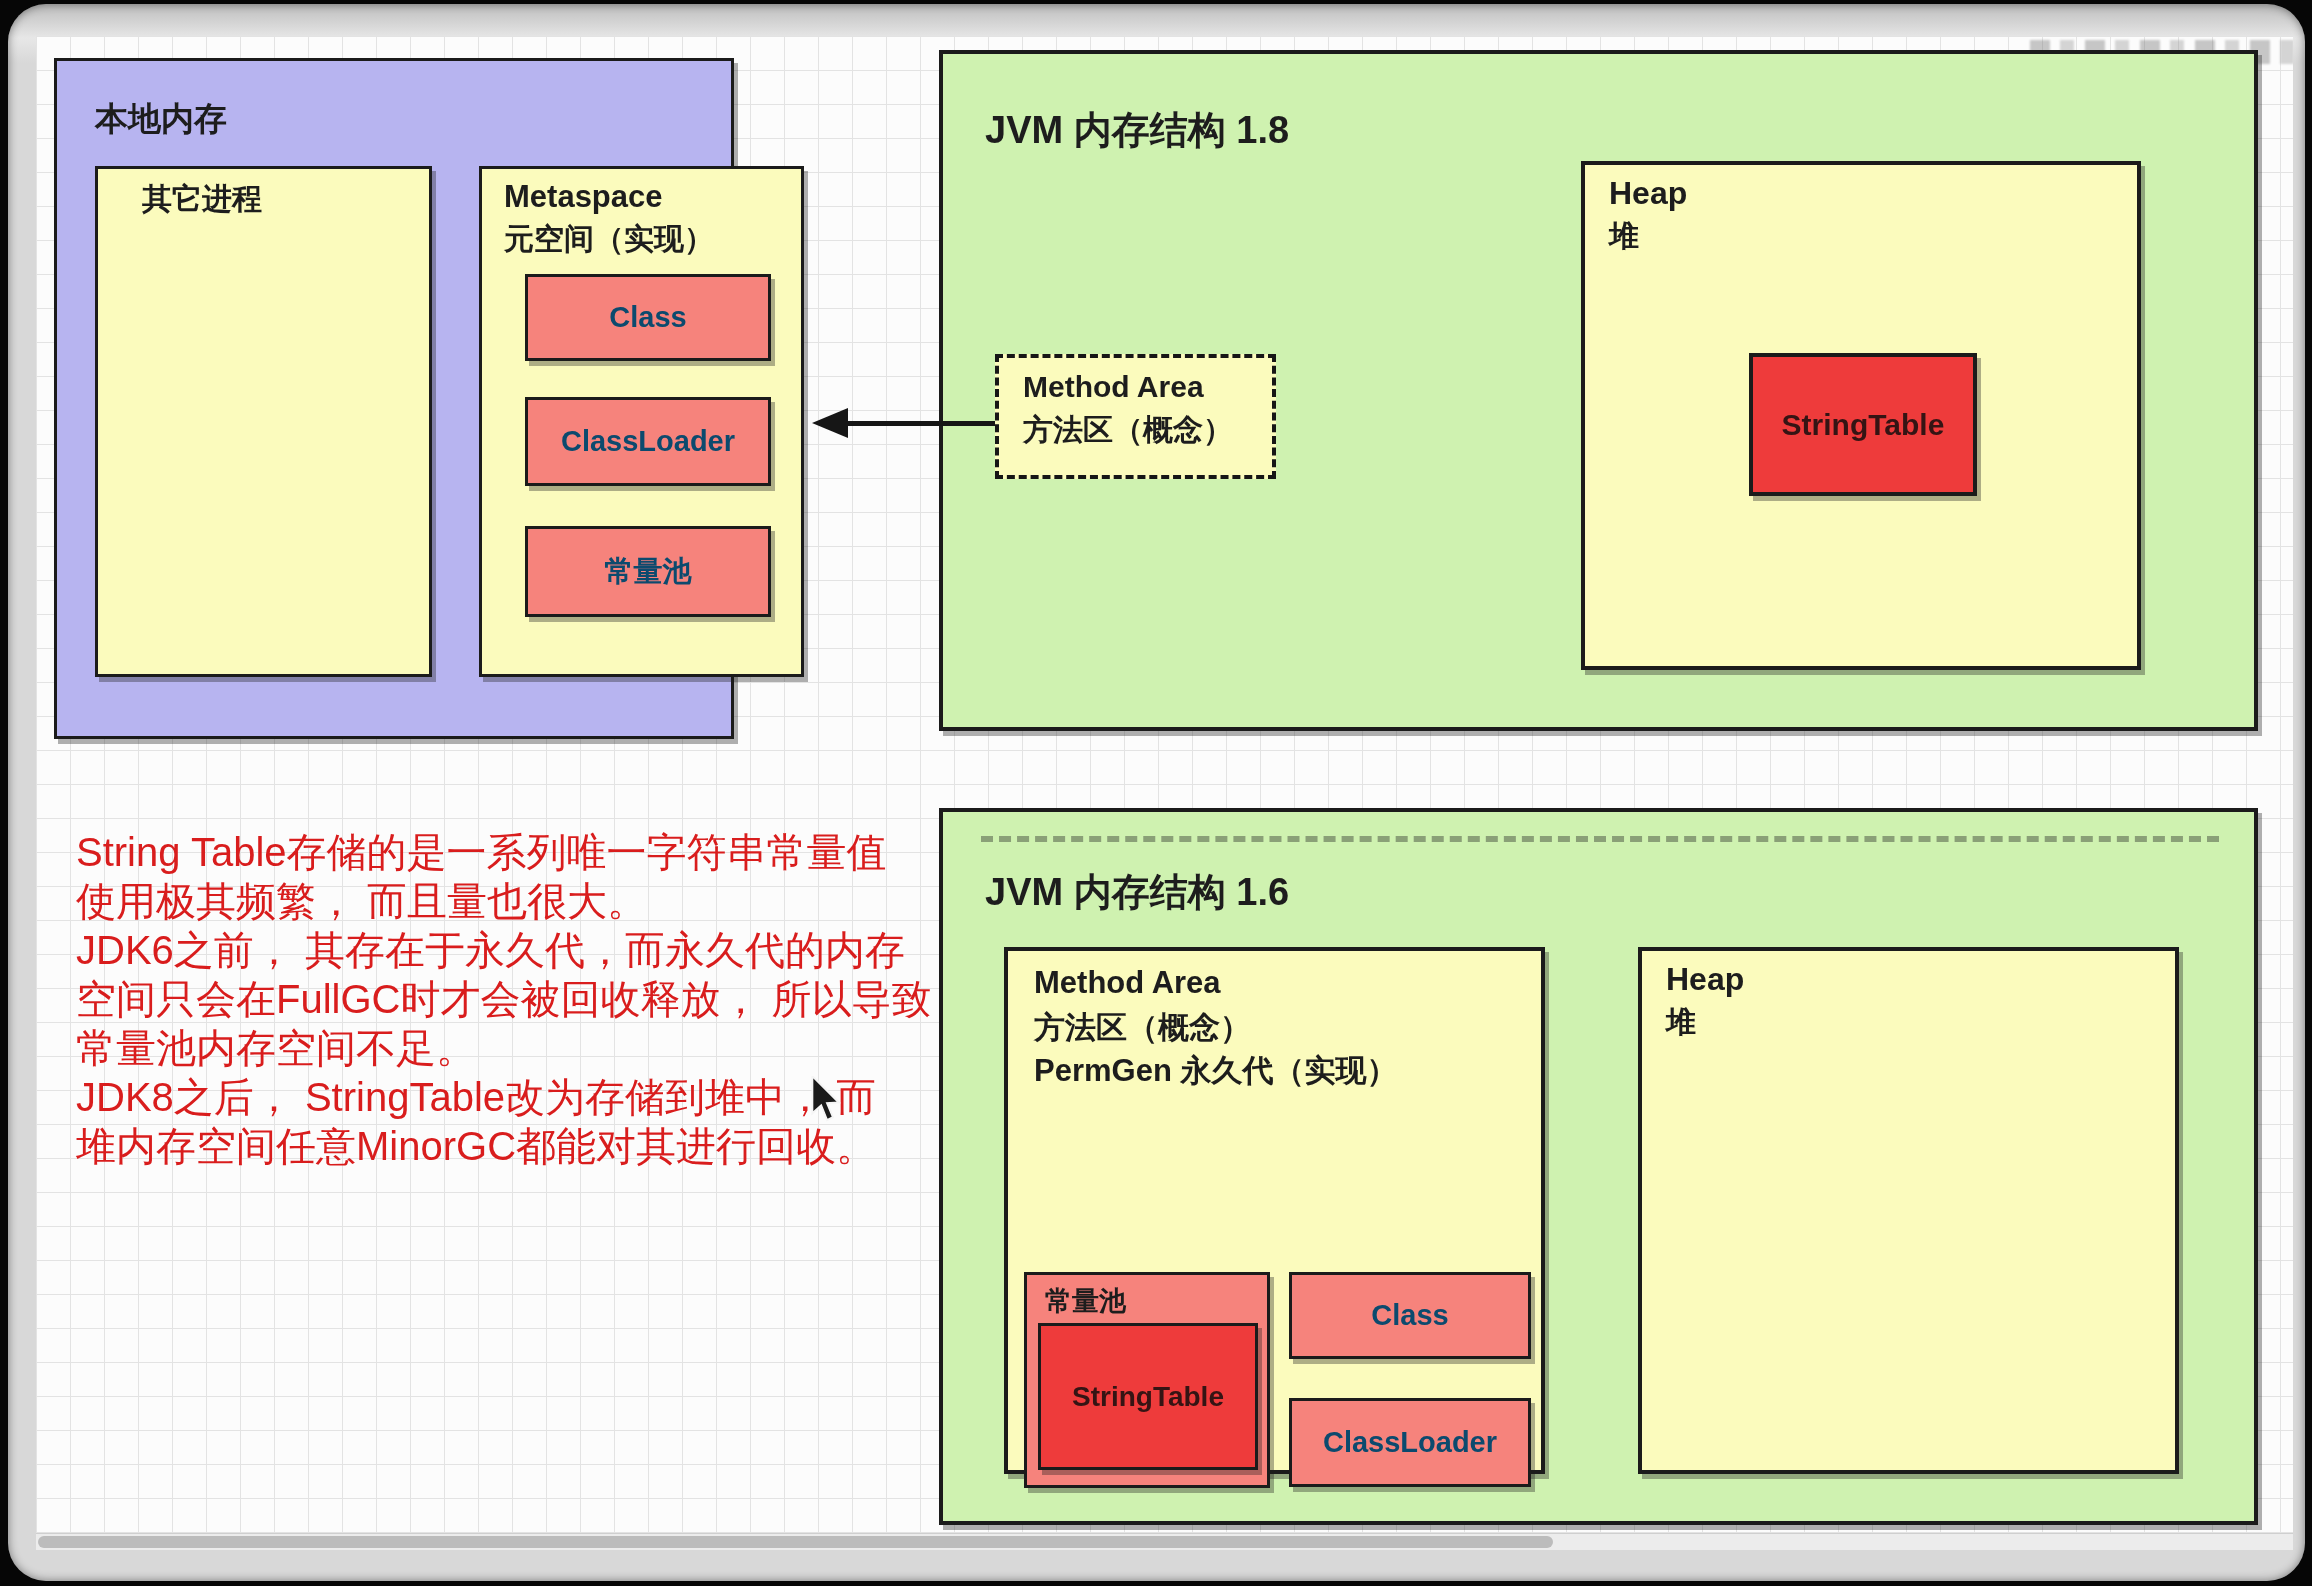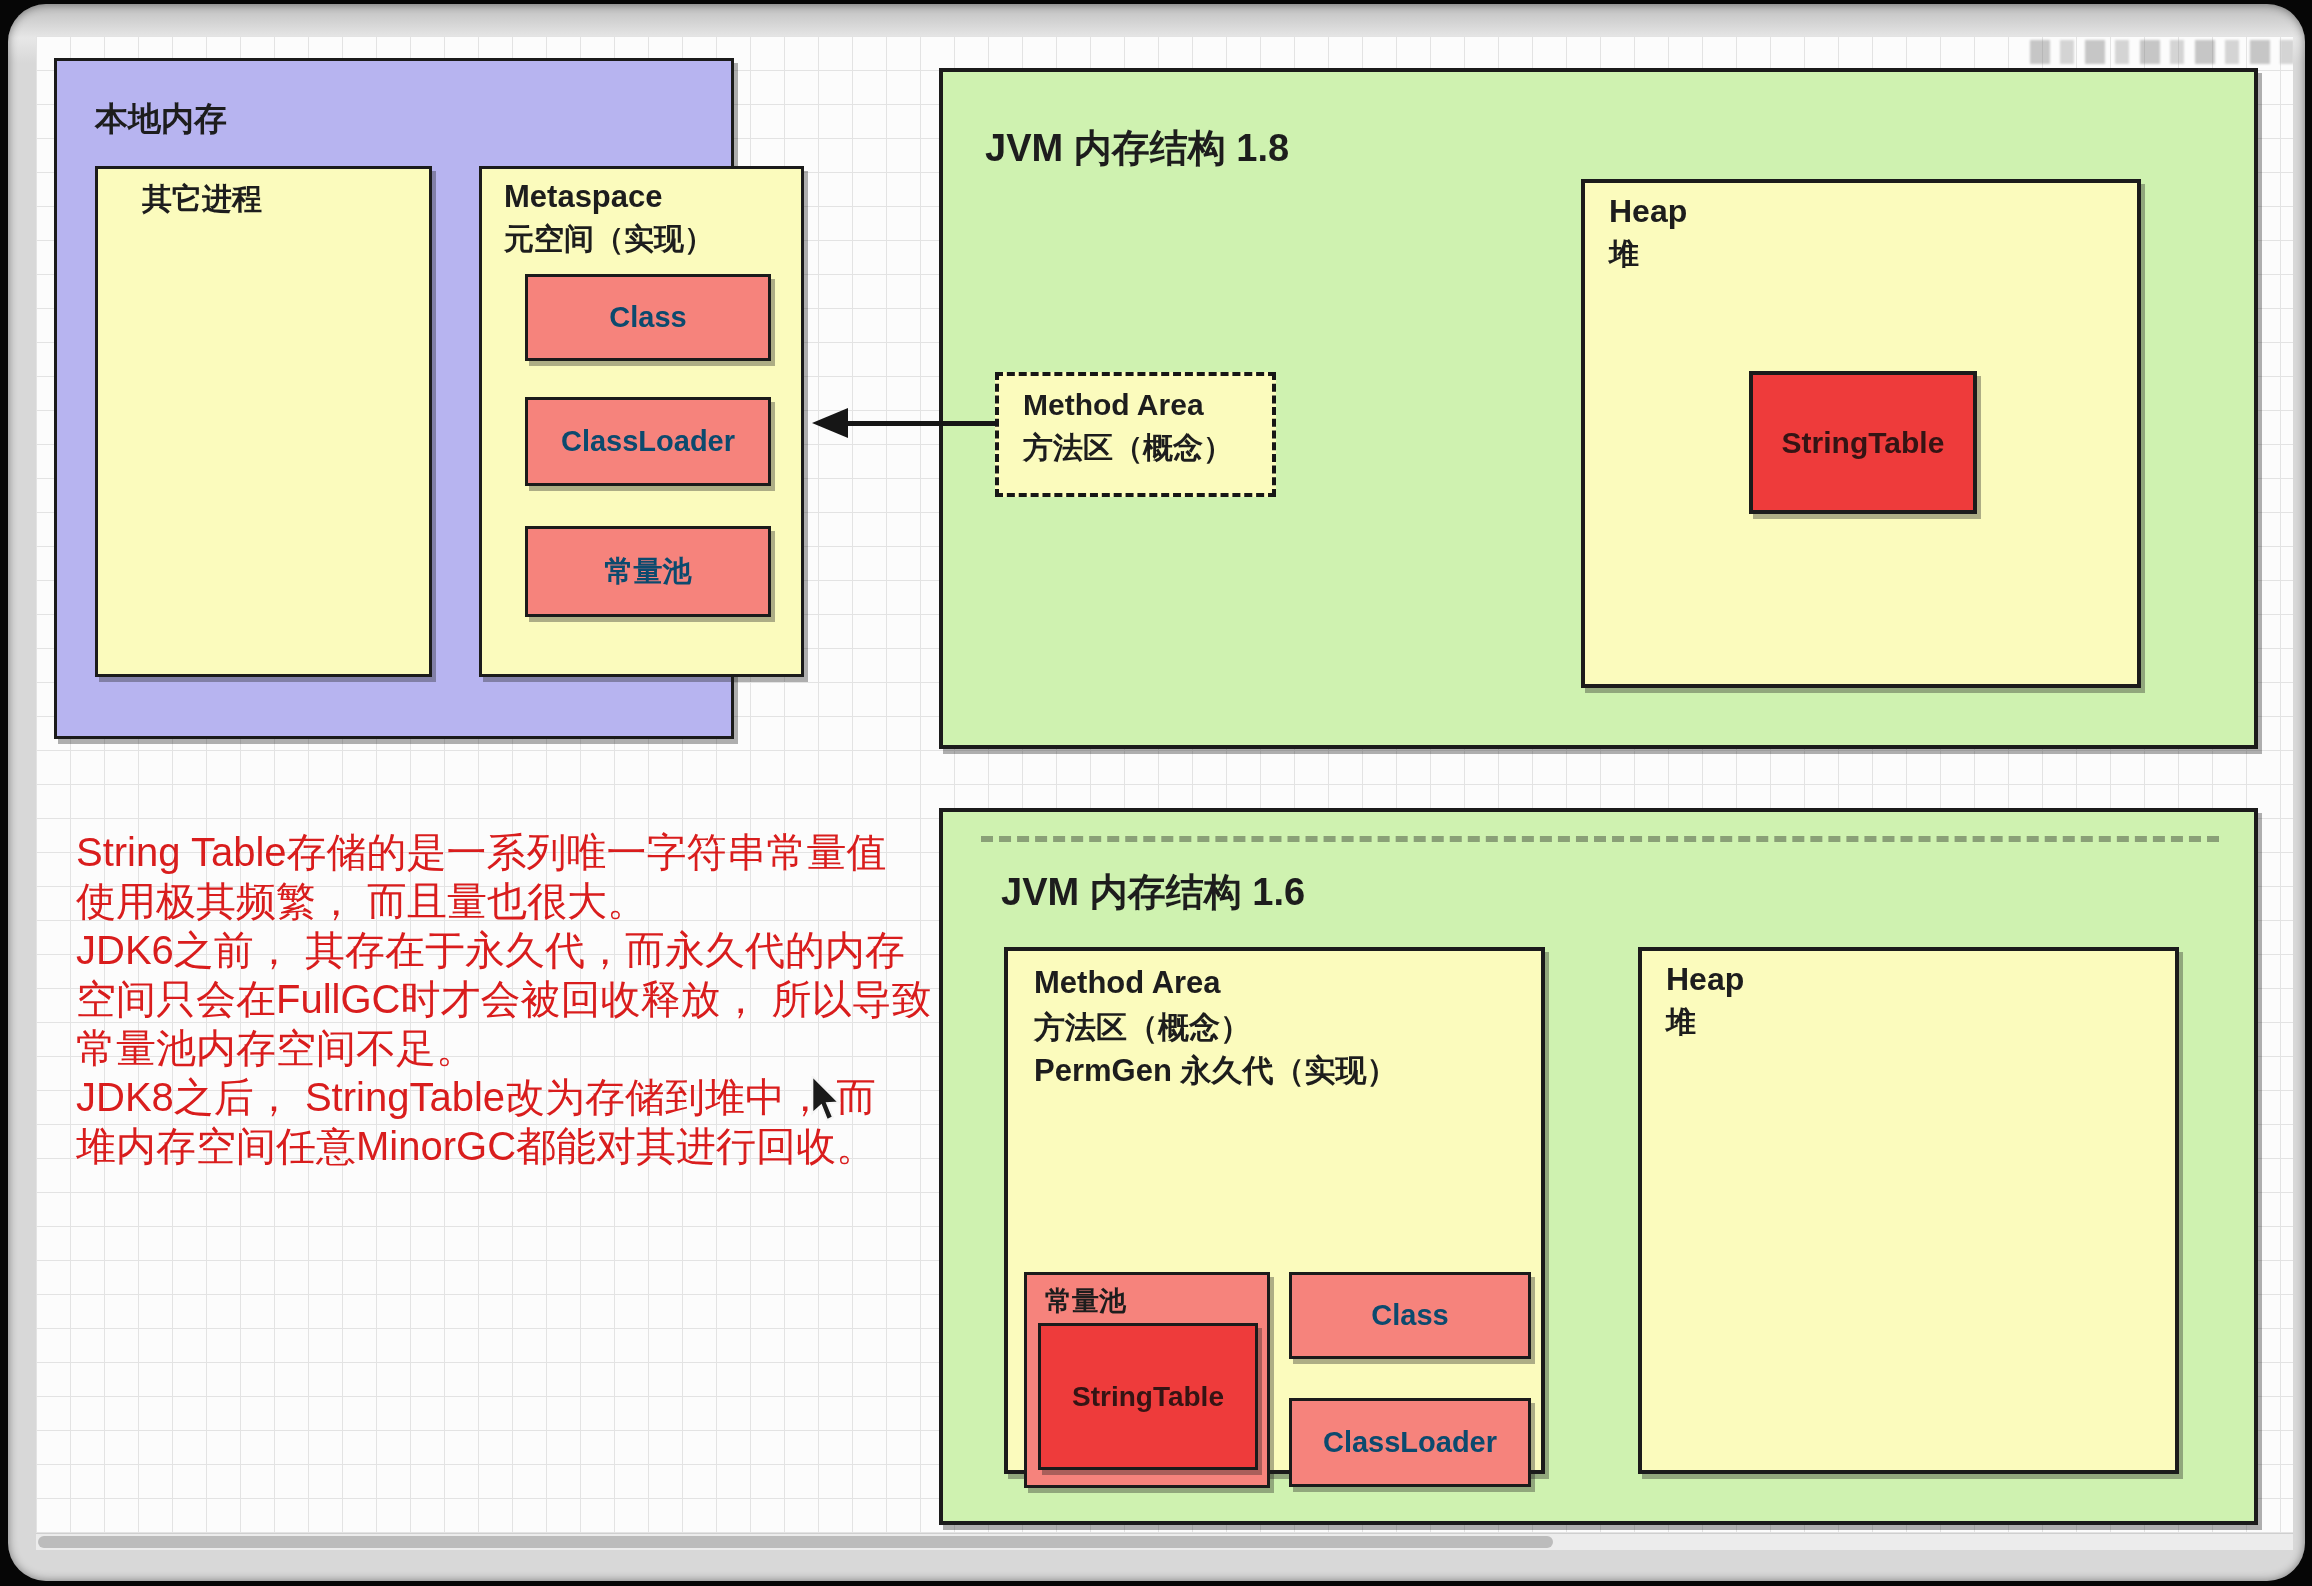--- a/index.html
+++ b/index.html
@@ -98,21 +98,21 @@
         </div>
         <div class="shape salmon" style="left:43px;top:228px;width:246px;height:89px;">
           <div class="center-lbl" style="font-size:29px;">ClassLoader</div>
         </div>
         <div class="shape salmon" style="left:43px;top:357px;width:246px;height:91px;">
           <div class="center-lbl" style="font-size:29px;">常量池</div>
         </div>
       </div>
     </div>
 
-    <div class="shape thick greenbox" style="left:903px;top:32px;width:1319px;height:681px;padding-left:20px;">
+    <div class="shape thick greenbox" style="left:903px;top:14px;width:1319px;height:681px;padding-left:20px;">
       <div class="lbl" style="left:42px;top:51px;font-size:38px;">JVM 内存结构 1.8</div>
 
       <div class="dashedbox" style="left:52px;top:300px;width:281px;height:125px;">
         <div class="lbl" style="left:24px;top:12px;font-size:30px;">Method Area</div>
         <div class="lbl" style="left:24px;top:52px;font-size:30px;">方法区（概念）</div>
       </div>
 
       <div class="shape thick yellowbox" style="left:638px;top:107px;width:560px;height:509px;">
         <div class="lbl" style="left:24px;top:10px;font-size:32px;">Heap</div>
         <div class="lbl" style="left:24px;top:51px;font-size:30px;">堆</div>
@@ -120,21 +120,21 @@
           <div class="center-lbl" style="font-size:30px;color:#351414;">StringTable</div>
         </div>
       </div>
     </div>
 
     <div class="arrow-line" style="left:810px;top:385px;width:149px;"></div>
     <div class="arrow-head" style="left:776px;top:372px;"></div>
 
     <div class="shape thick greenbox" style="left:903px;top:772px;width:1319px;height:717px;">
       <div class="dash-artifact" style="left:38px;top:24px;width:1238px;"></div>
-      <div class="lbl" style="left:42px;top:55px;font-size:38px;margin-left:16px;">JVM 内存结构 1.6</div>
+      <div class="lbl" style="left:42px;top:55px;font-size:38px;">JVM 内存结构 1.6</div>
 
       <div class="shape thick yellowbox" style="left:61px;top:135px;width:541px;height:527px;">
         <div class="lbl" style="left:26px;top:14px;font-size:31px;">Method Area</div>
         <div class="lbl" style="left:26px;top:56px;font-size:31px;">方法区（概念）</div>
         <div class="lbl" style="left:26px;top:99px;font-size:31px;">PermGen 永久代（实现）</div>
 
         <div class="shape salmon" style="left:16px;top:321px;width:246px;height:216px;">
           <div class="lbl" style="left:18px;top:8px;font-size:27px;">常量池</div>
           <div class="shape redbox" style="left:11px;top:48px;width:220px;height:147px;">
             <div class="center-lbl" style="font-size:28px;color:#351414;">StringTable</div>

